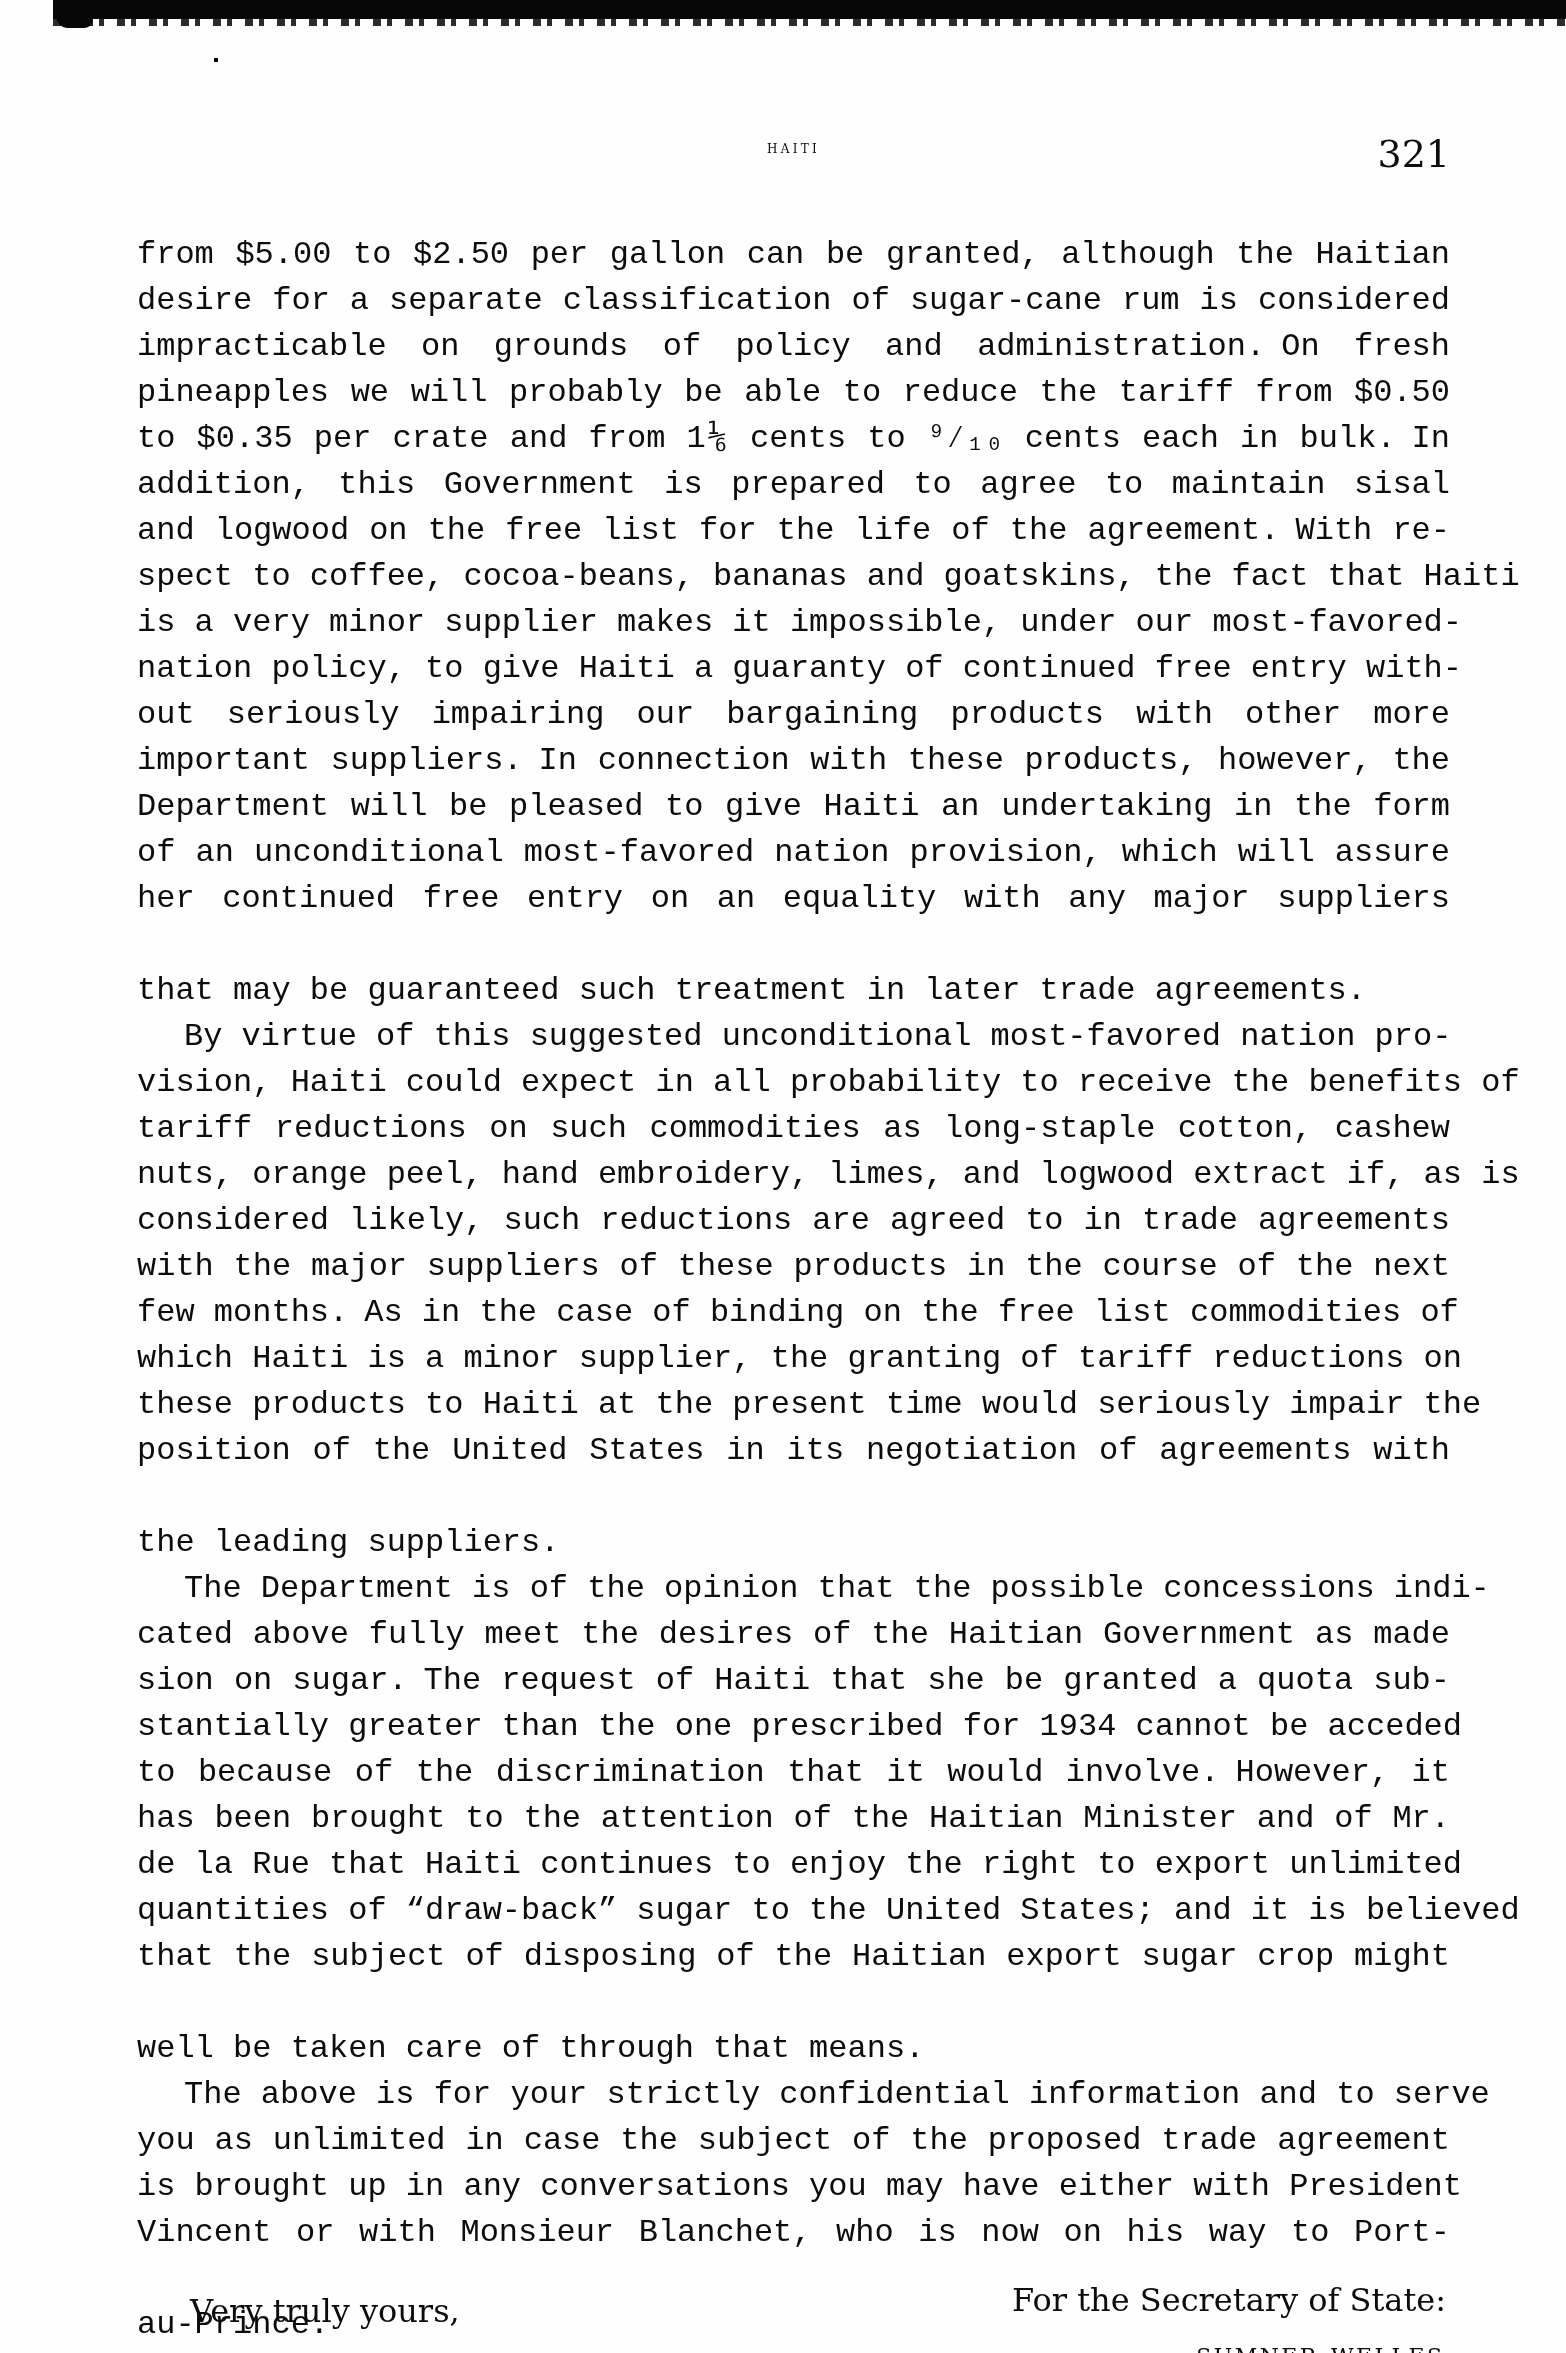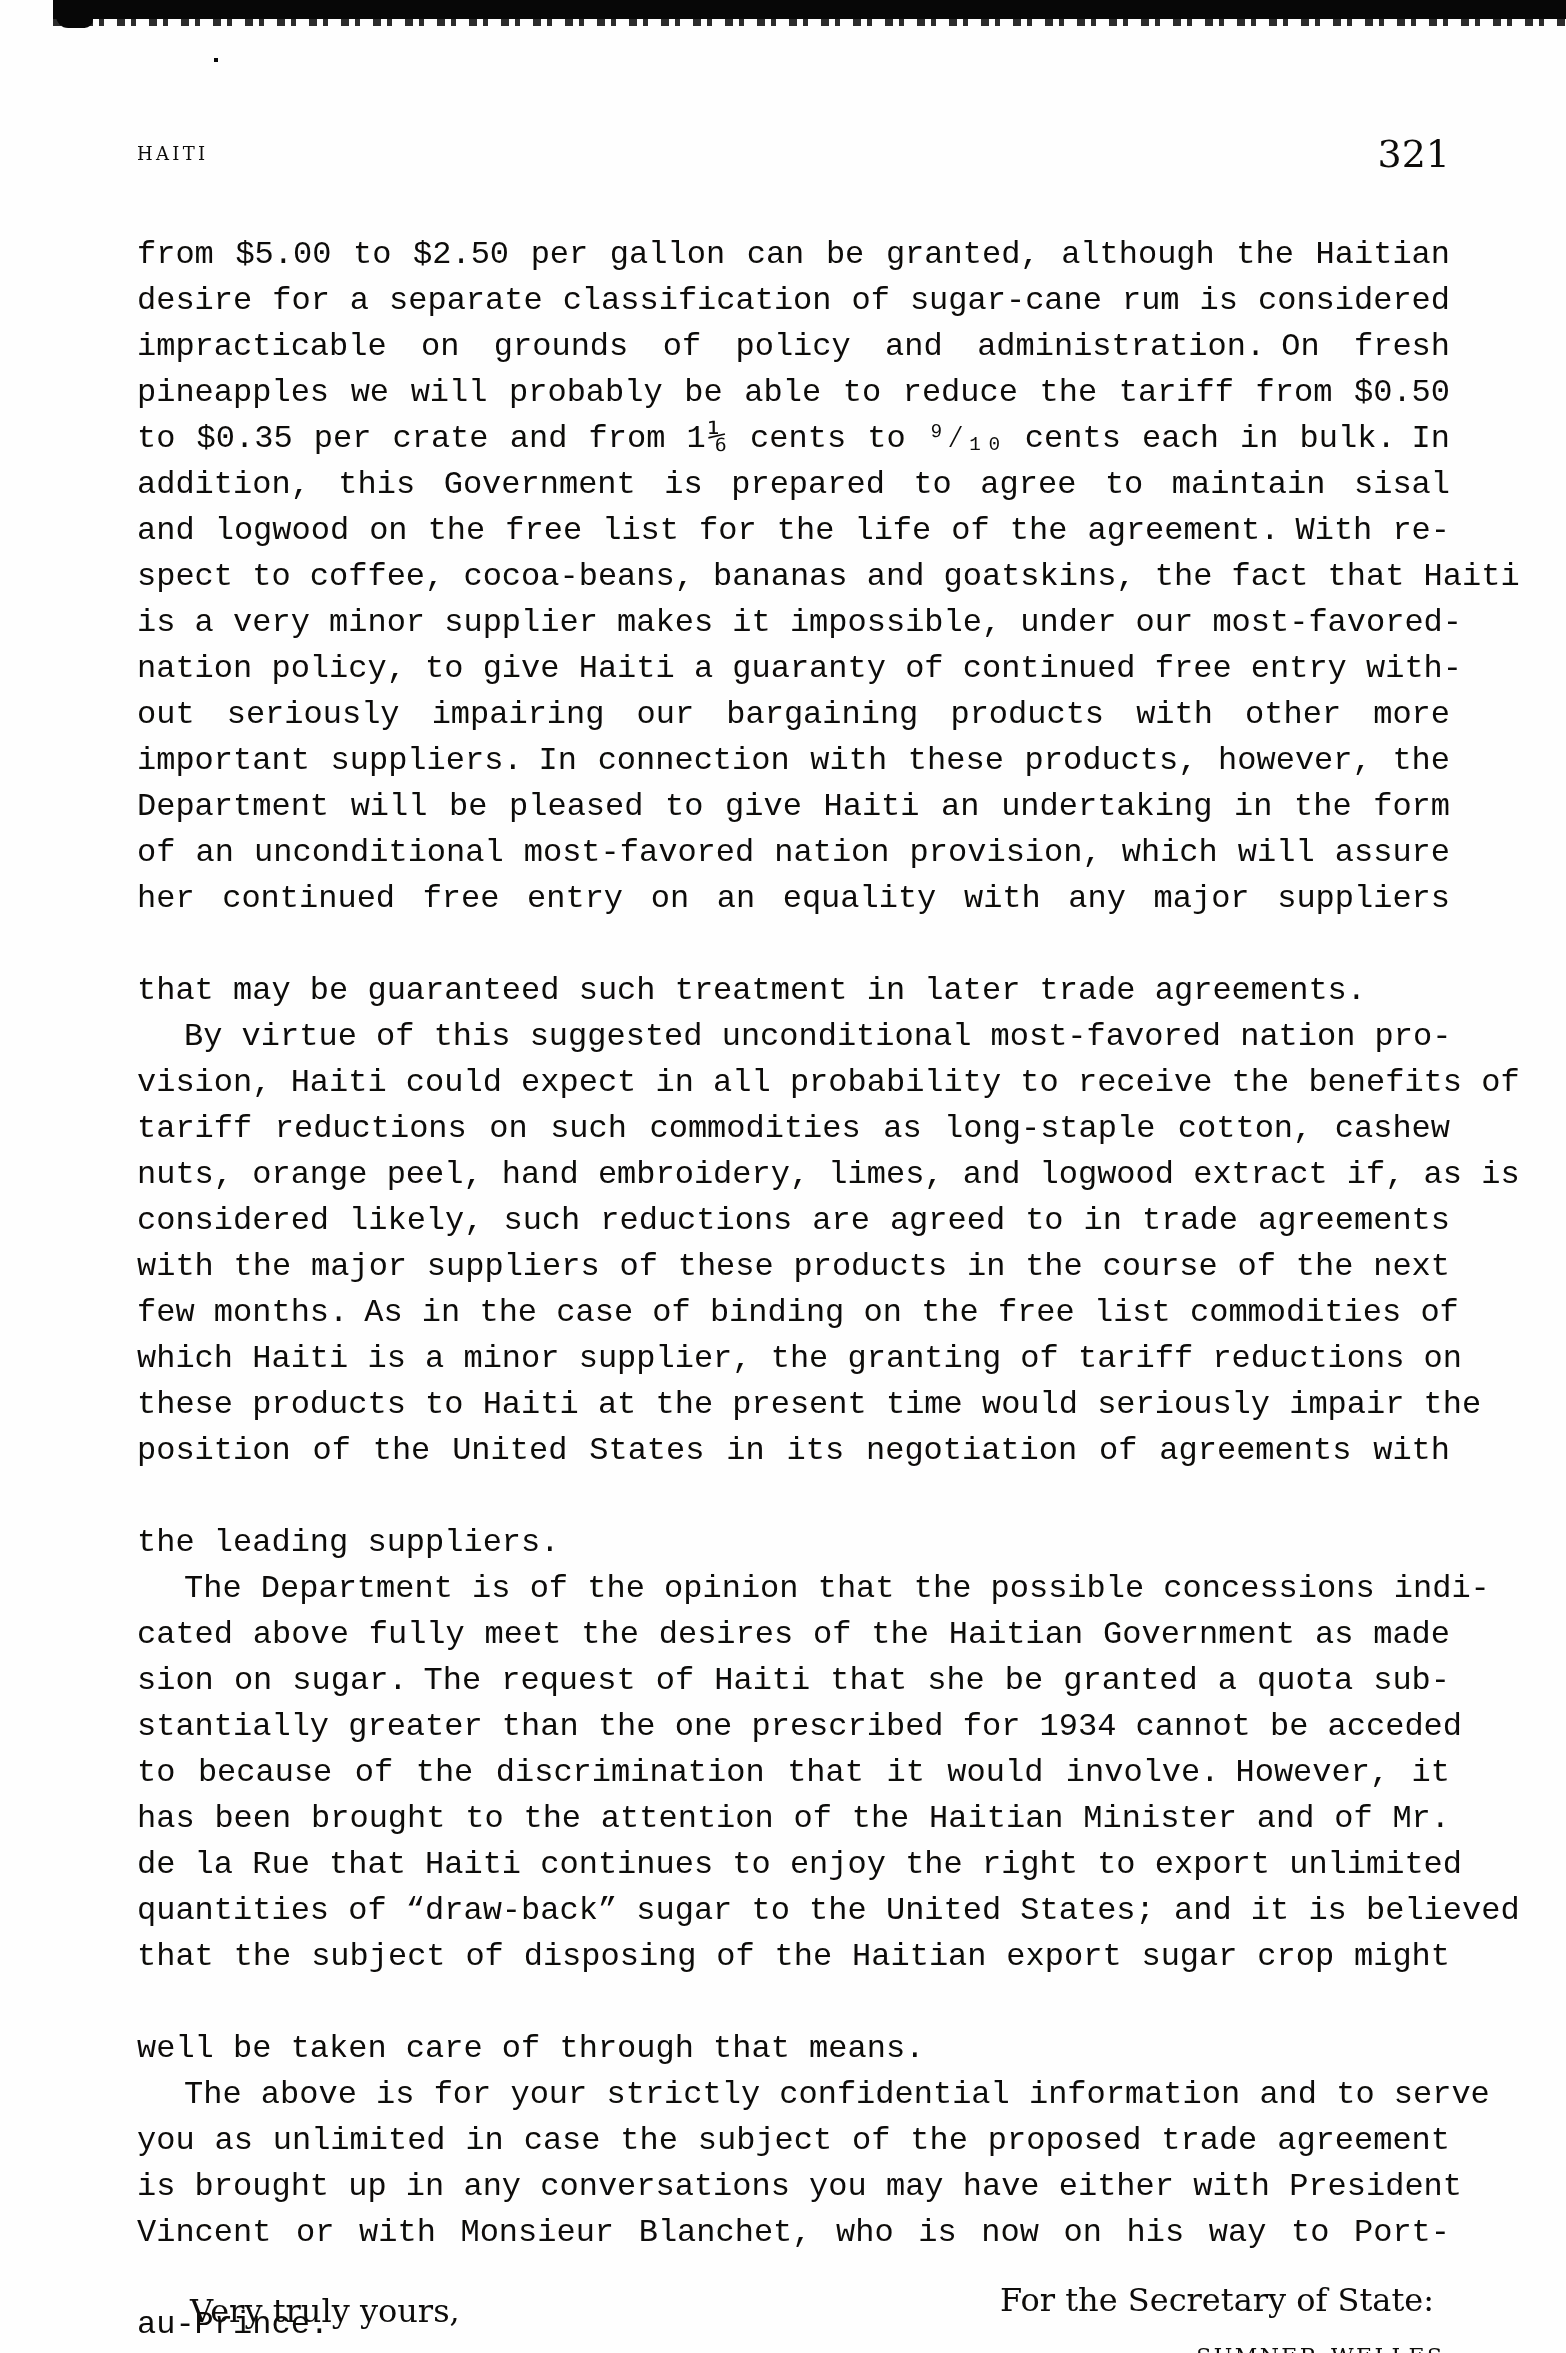--- a/index.html
+++ b/index.html
@@ -61,21 +61,22 @@
     position: absolute;
     left: 137px;
     top: 137px;
     width: 1313px;
     height: 38px;
   }
   .head-title {
     position: absolute;
     left: 0;
     right: 0;
-    font-size: 25px;
+    text-align: center;
+    font-size: 17px;
     letter-spacing: 3.3px;
     font-variant: small-caps;
     text-transform: lowercase;
     font-weight: 500;
   }
   .head-pagenum {
     position: absolute;
     right: 0;
     top: -4.7px;
     font-size: 38px;
@@ -115,21 +116,21 @@
     line-height: 46px;
   }
   .valediction {
     position: absolute;
     left: 53px;
     top: 11px;
     text-align: right;
   }
   .for-secretary {
     position: absolute;
-    right: 16px;
+    right: 4px;
     top: 0;
     text-align: right;
   }
   .signature {
     position: absolute;
     right: 5.6px;
     top: 53px;
     font-variant: small-caps;
     text-transform: lowercase;
     letter-spacing: 2.4px;

